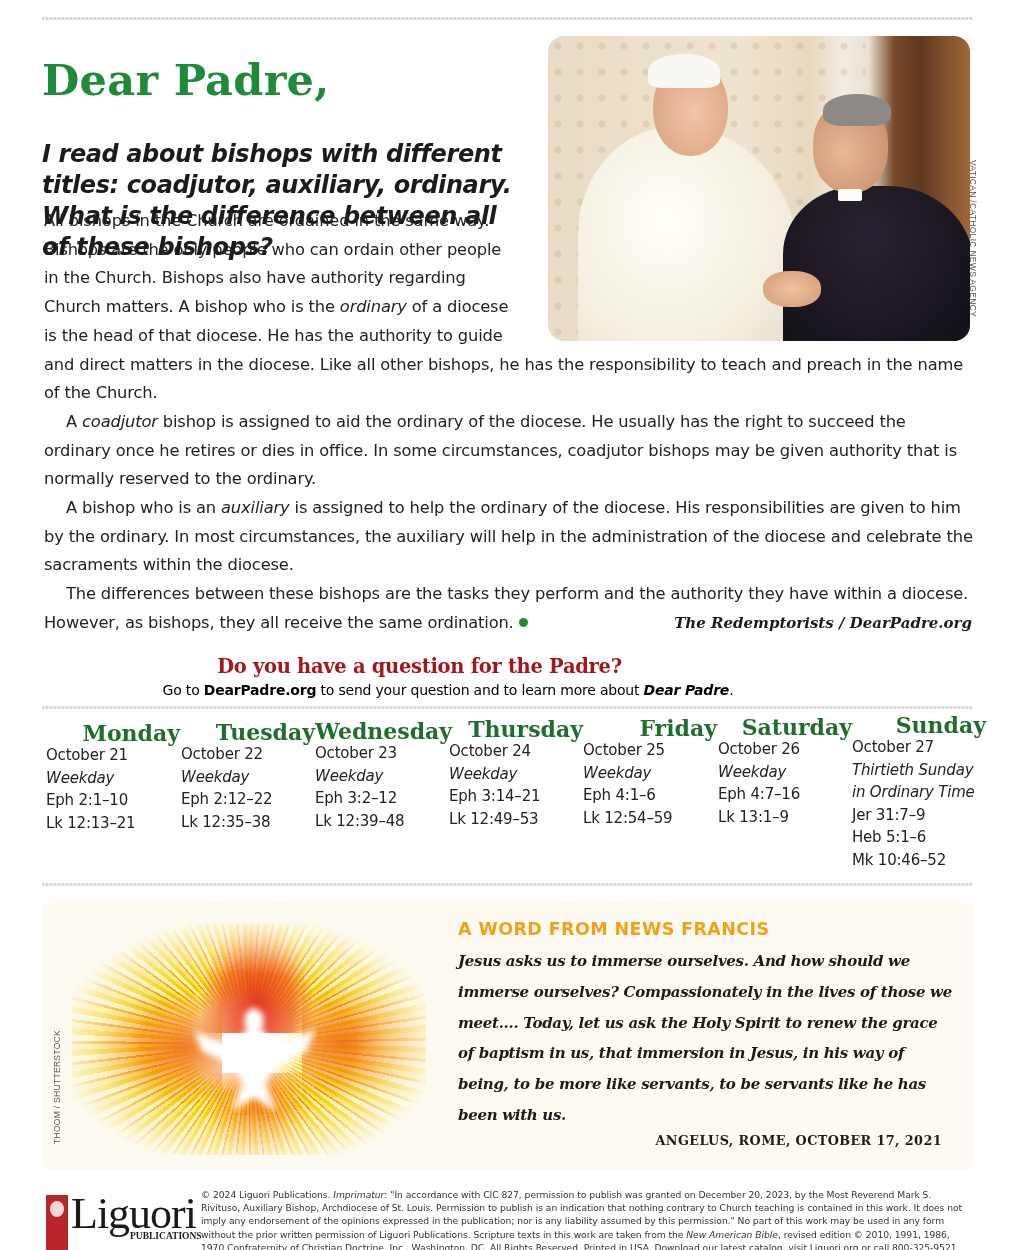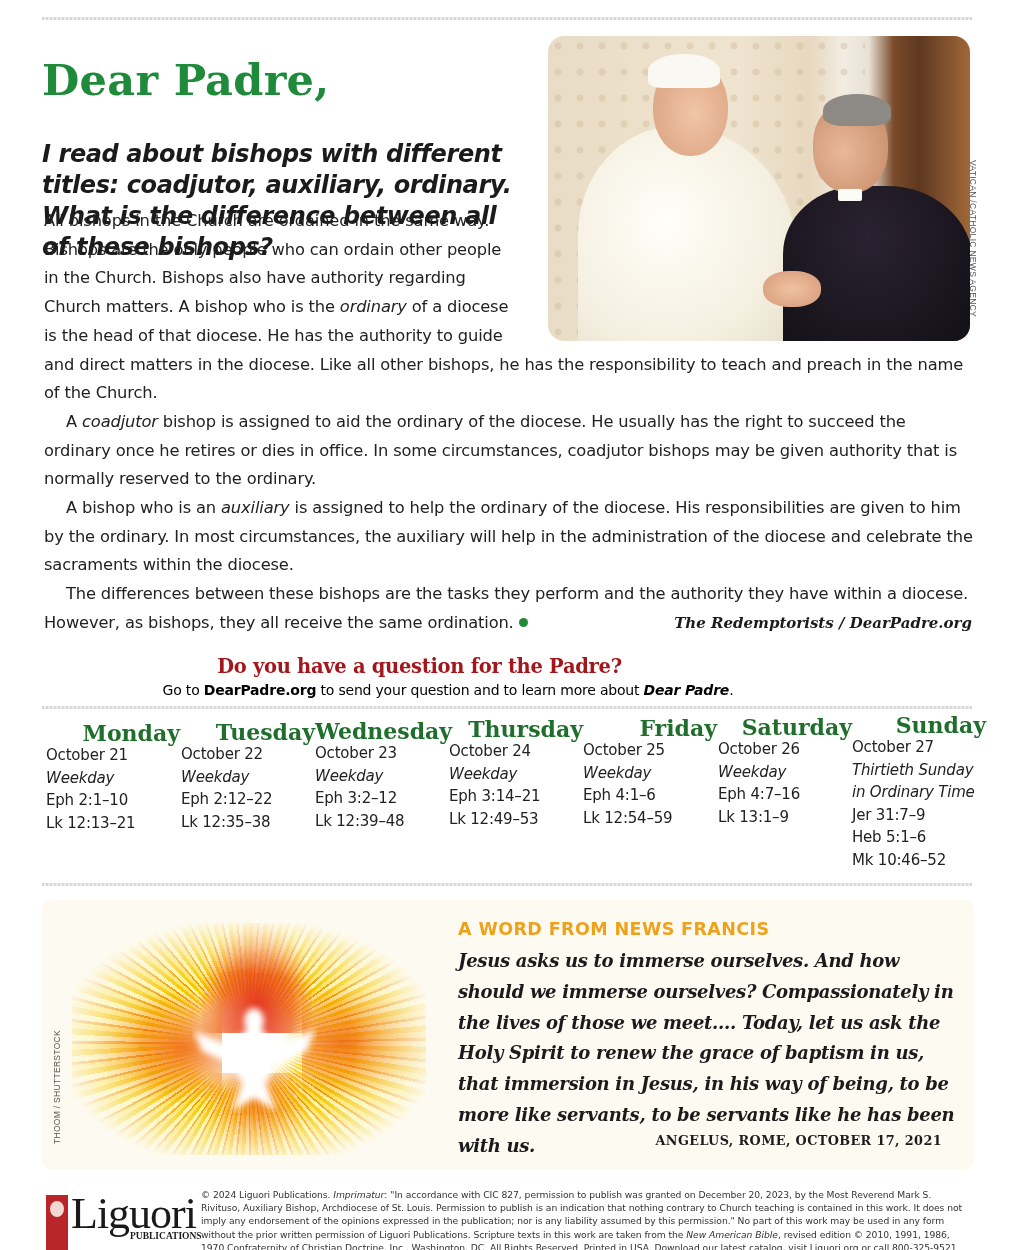--- a/index.html
+++ b/index.html
@@ -88,21 +88,21 @@
     .spirit .red-bottom { position: absolute; left: 130px; top: 150px; width: 110px; height: 90px;
       background: radial-gradient(ellipse at 50% 30%, rgba(240,110,20,0.8) 0%, rgba(240,120,20,0) 70%); }
     .spirit .dove { position: absolute; left: 120px; top: 80px; width: 125px; height: 110px; }
     .spirit-credit { position: absolute; left: 52px; top: 1030px; writing-mode: vertical-rl; transform: rotate(180deg);
       font-size: 8.5px; letter-spacing: 0.3px; color: #555; font-family: "Liberation Sans", sans-serif; }
 
     .pope-heading { position: absolute; left: 458px; top: 919px; font-family: "DejaVu Sans", sans-serif;
       font-weight: bold; font-size: 17.5px; color: #f0a11a; letter-spacing: 0.4px; }
     .pope-quote { position: absolute; left: 458px; top: 946px; width: 500px;
       font-family: "DejaVu Serif", serif; font-style: italic; font-weight: bold;
-      font-size: 18px; line-height: 30.8px; color: #1b1b1b; letter-spacing: -0.3px; }
+      font-size: 15px; line-height: 30.8px; color: #1b1b1b; letter-spacing: -0.3px; }
     .pope-source { position: absolute; right: 82px; top: 1133px; font-family: "DejaVu Serif", serif;
       font-weight: bold; font-size: 12.8px; color: #1b1b1b; letter-spacing: 0.4px; }
 
     
     .logo { position: absolute; left: 46px; top: 1192px; width: 150px; height: 58px; }
     .logo-figure { position: absolute; left: 0; top: 3px; width: 22px; height: 56px; background: #b8262a; }
     .logo-figure::after { content: ""; position: absolute; left: 4px; top: 6px; width: 14px; height: 16px;
       border-radius: 50%; background: #f3d9cf; }
     .logo-word { position: absolute; left: 25px; top: -4px; font-family: "Liberation Serif", serif; font-size: 44px; color: #1a1a1a; letter-spacing: -1px; }
     .logo-sub { position: absolute; left: 84px; top: 39px; font-family: "Liberation Serif", serif; font-size: 9.5px; color: #1a1a1a; font-weight: bold; }

